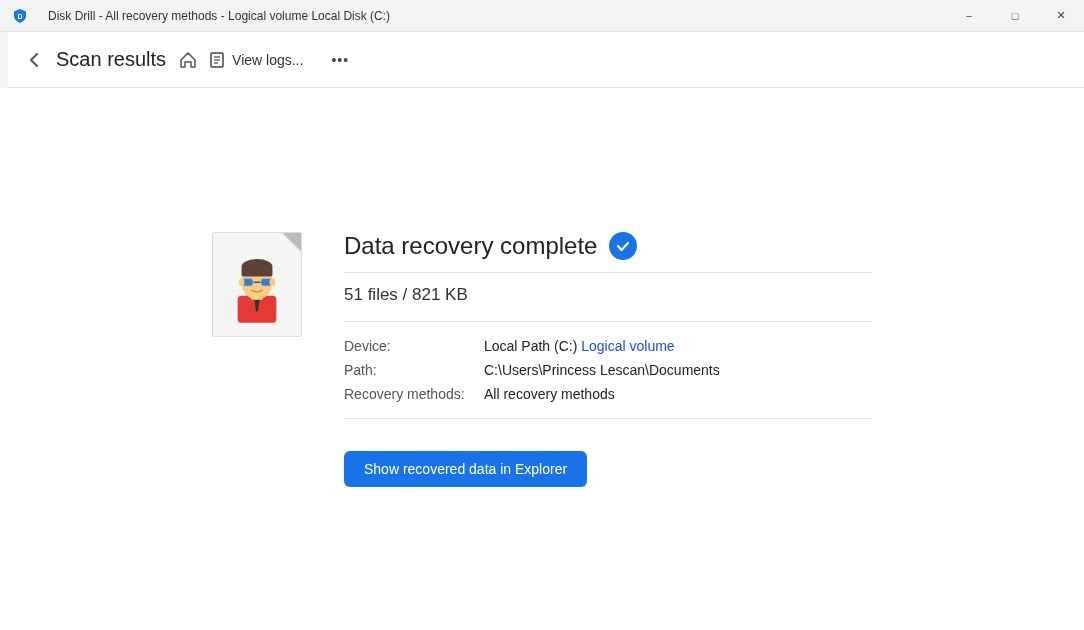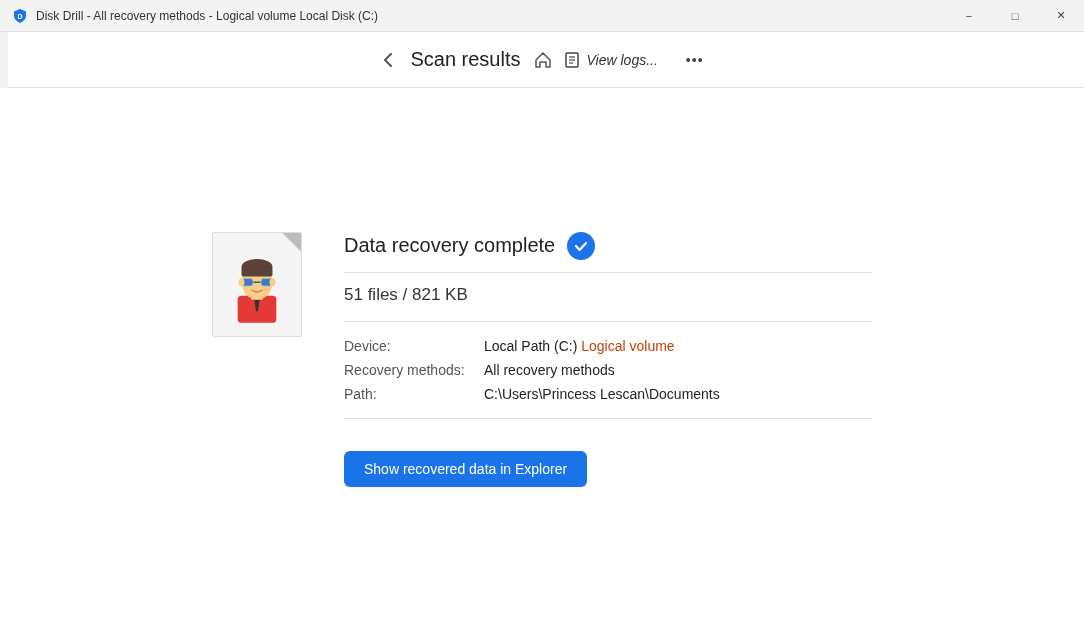--- a/index.html
+++ b/index.html
@@ -20,21 +20,21 @@
       display: flex;
       align-items: center;
       justify-content: space-between;
       padding: 0 0 0 12px;
       border-bottom: 1px solid #e0e0e0;
       flex-shrink: 0;
     }
     .title-bar-left {
       display: flex;
       align-items: center;
-      gap: 8px;
+      gap: 20px;
     }
     .title-bar-text {
       font-size: 12px;
       color: #333;
     }
     .title-bar-controls {
       display: flex;
       align-items: center;
     }
     .title-bar-btn {
@@ -50,21 +50,21 @@
       border: none;
       transition: background 0.1s;
     }
 
     
     .toolbar {
       background: #ffffff;
       height: 56px;
       display: flex;
       align-items: center;
-      justify-content: center;
+      justify-content: flex-start;
       padding: 0 16px;
       border-bottom: 1px solid #e0e0e0;
       flex-shrink: 0;
       margin-left: 8px;
     }
     .toolbar-left {
       display: flex;
       align-items: center;
       gap: 12px;
     }
@@ -100,21 +100,20 @@
       display: flex;
       align-items: center;
       gap: 6px;
       background: none;
       border: none;
       cursor: pointer;
       font-size: 14px;
       color: #333;
       padding: 6px 10px;
       border-radius: 3px;
-      font-style: italic;
     }
     .more-btn {
       background: none;
       border: none;
       cursor: pointer;
       font-size: 18px;
       color: #333;
       padding: 6px 10px;
       border-radius: 3px;
       display: flex;
@@ -197,21 +196,21 @@
     .recovery-info {
       flex: 1;
     }
     .recovery-title-row {
       display: flex;
       align-items: center;
       gap: 12px;
       margin-bottom: 8px;
     }
     .recovery-title {
-      font-size: 20px;
+      font-size: 24px;
       font-weight: 400;
       color: #222;
     }
     .check-circle {
       width: 28px;
       height: 28px;
       background: #1a73e8;
       border-radius: 50%;
       display: flex;
       align-items: center;
@@ -242,21 +241,21 @@
     }
     .info-table .label-cell {
       color: #555;
       width: 140px;
       font-weight: 400;
     }
     .info-table .value-cell {
       color: #222;
     }
     .logical-volume {
-      color: #c2410c;
+      color: #1d4ed8;
       font-size: 14px;
     }
     .show-explorer-btn {
       margin-top: 20px;
       background: #1a73e8;
       color: white;
       border: none;
       padding: 10px 20px;
       font-size: 14px;
       cursor: pointer;
@@ -368,27 +367,27 @@
       <table class="info-table">
         <tbody>
             <tr>
           <td class="label-cell">Device:</td>
           <td class="value-cell">
             <span>Local Path (C:)</span>
             <span class="logical-volume">Logical volume</span>
           </td>
         </tr>
         <tr>
+          <td class="label-cell">Path:</td>
+          <td class="value-cell">C:\Users\Princess Lescan\Documents</td>
+        </tr>
+        <tr>
           <td class="label-cell">Recovery methods:</td>
           <td class="value-cell">All recovery methods</td>
         </tr>
-        <tr>
-          <td class="label-cell">Path:</td>
-          <td class="value-cell">C:\Users\Princess Lescan\Documents</td>
-        </tr>
       </tbody>
         </table>
 
       <hr class="divider">
 
       <button class="show-explorer-btn">Show recovered data in Explorer</button>
     </div>
 
   </div>
 </div>

